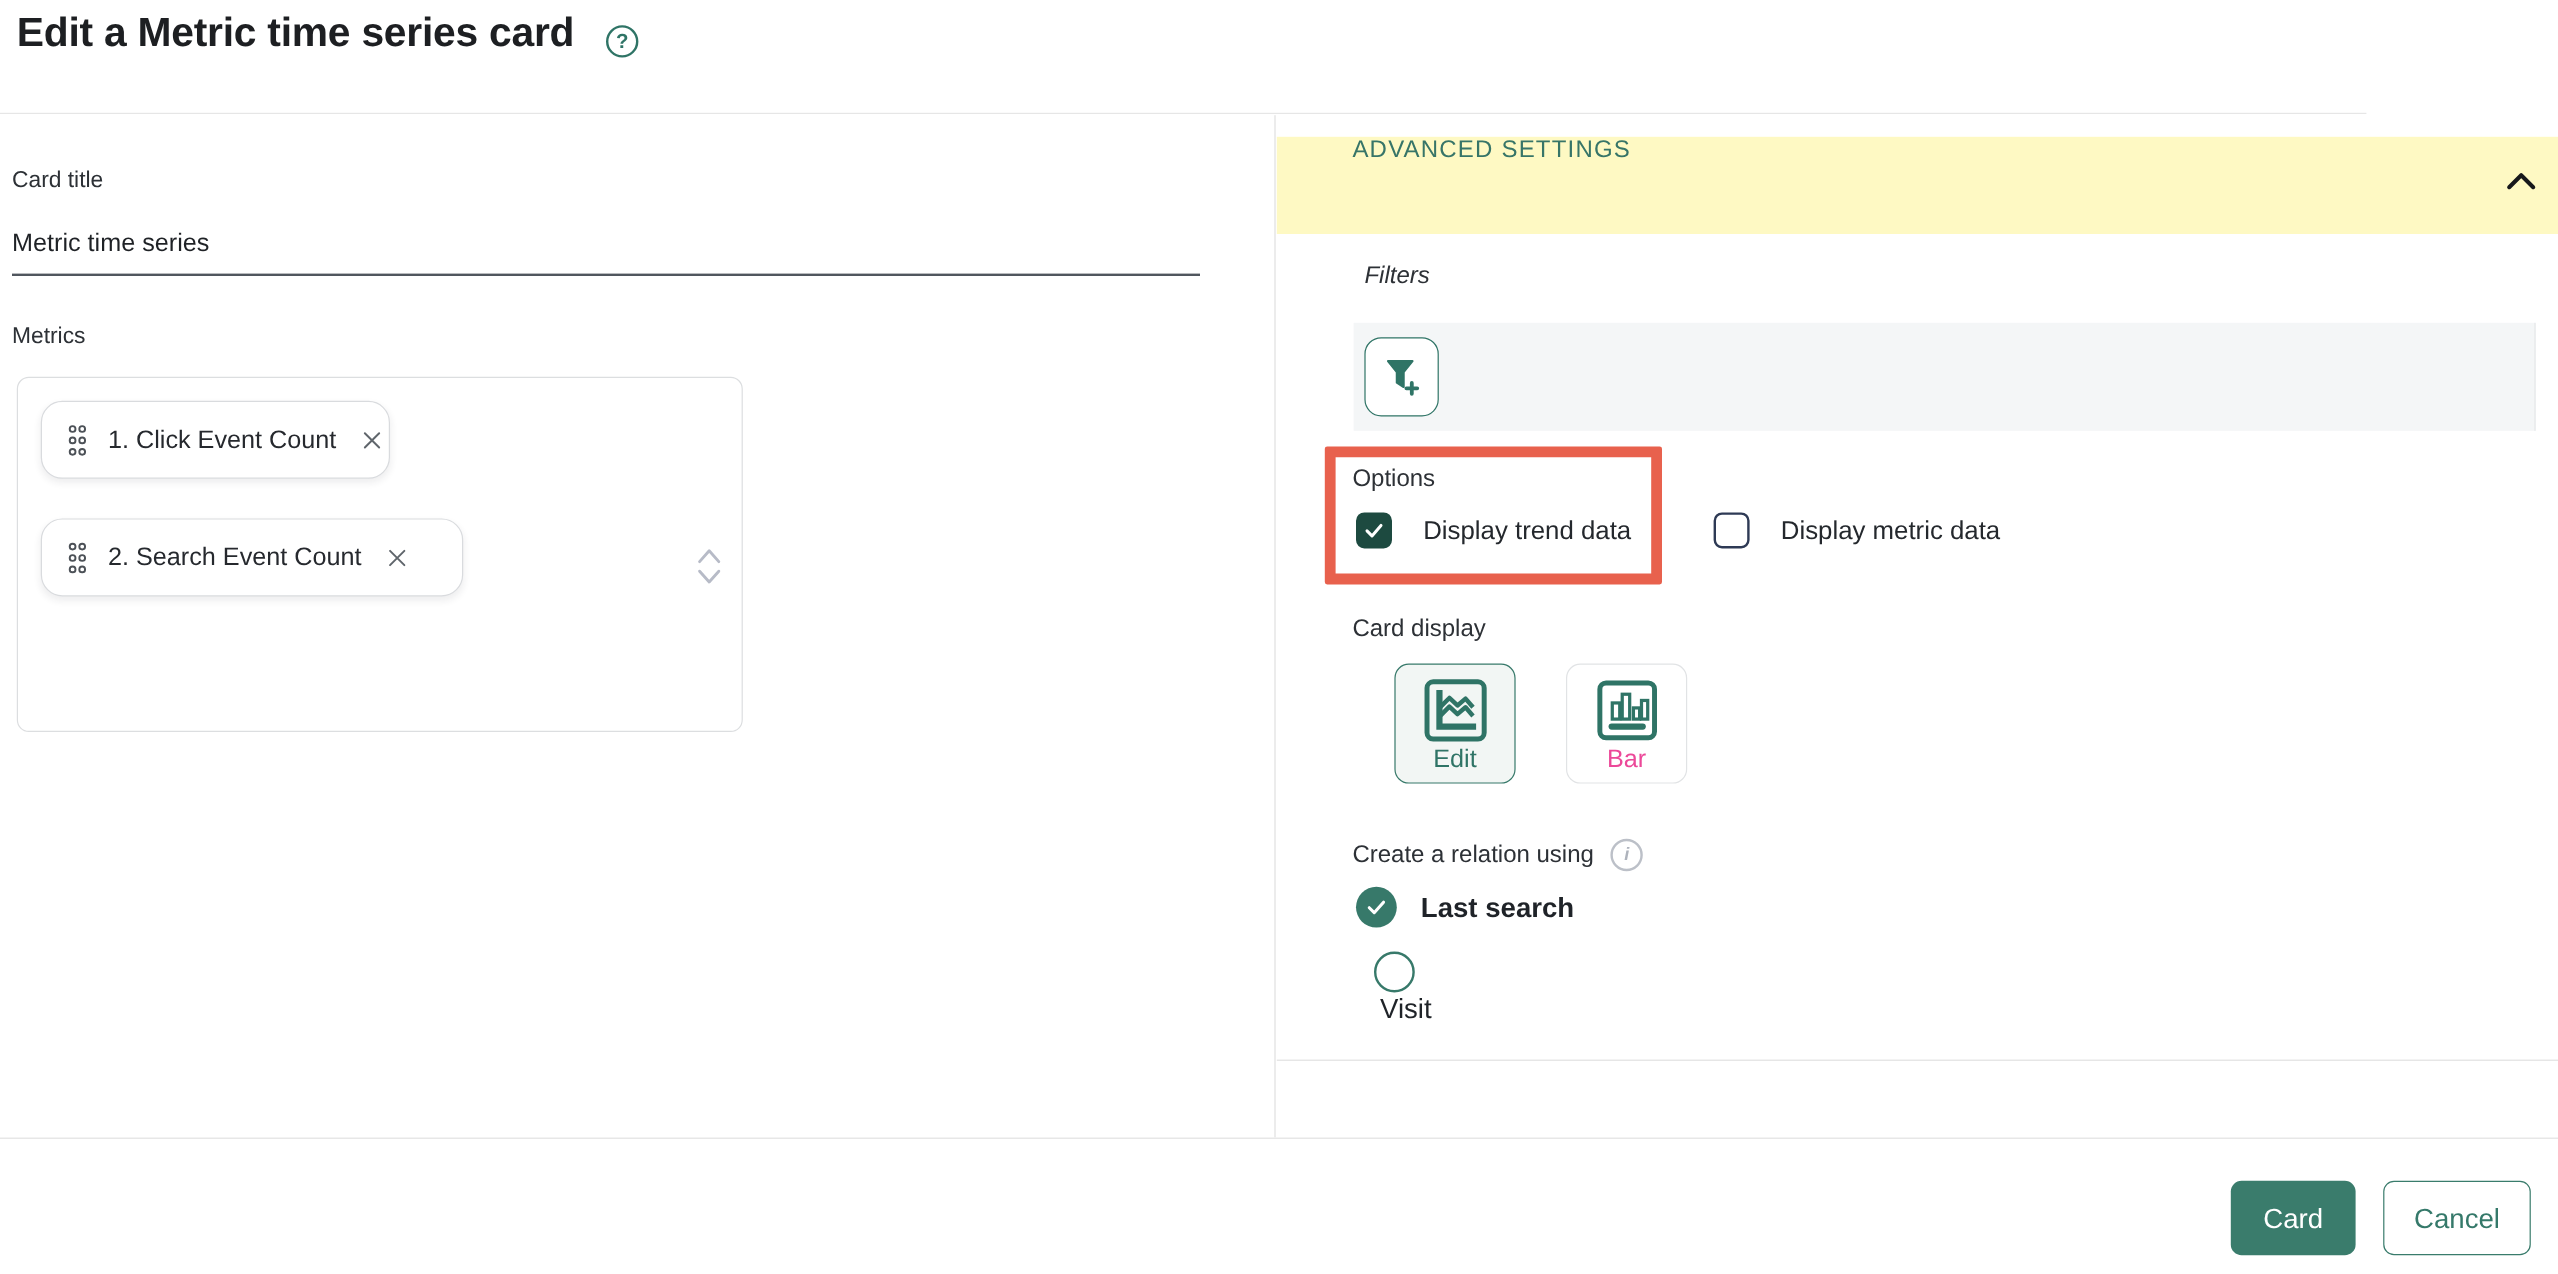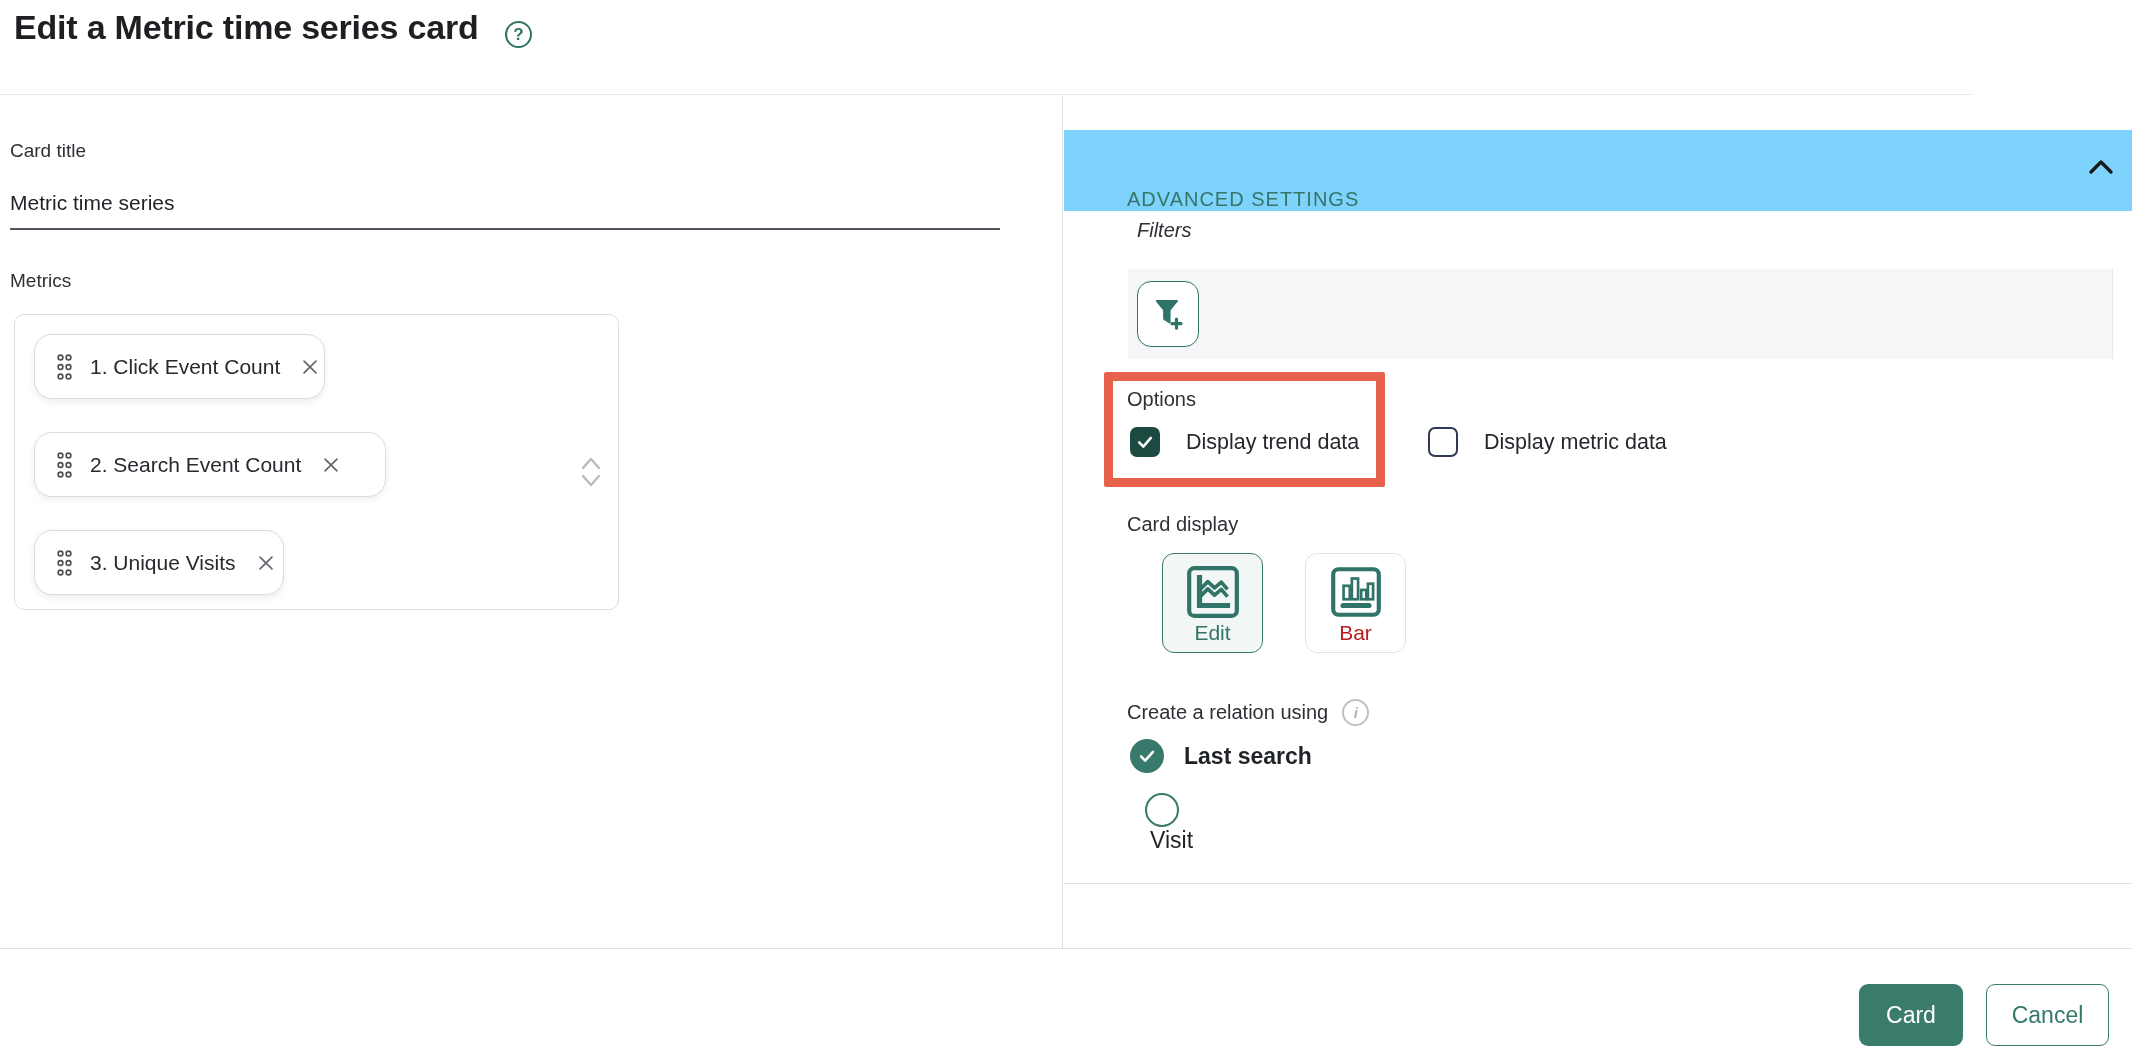--- a/index.html
+++ b/index.html
@@ -33,21 +33,21 @@
     box-shadow:0 3px 6px rgba(40,44,50,0.08); }
   .chip-label { font-size:21px; color:#26292e; white-space:nowrap; }
   .chip1 { left:19px; top:19px;  width:291px; }
   .chip2 { left:19px; top:117px; width:352px; }
   .chip3 { left:19px; top:215px; width:250px; }
   .chip .x { margin-left:2px; display:flex; }
   .stepper { position:absolute; left:563px; top:138px; width:26px; height:38px; }
 
   
   .adv-bar { position:absolute; left:0; top:18px; width:1068px; height:81px;
-    background:#7dd3fc; display:flex; align-items:flex-end;margin-top:16px; }
+    background:#fef9c3; display:flex; align-items:flex-start; }
   .adv-title { margin-left:63px; font-size:20px; font-weight:500; letter-spacing:1px;
     color:#377568; text-transform:uppercase; }
   .adv-collapse { position:absolute; right:18px; top:28px; width:26px; height:18px; cursor:pointer; }
 
   .filters-label { position:absolute; left:73px; top:123px; font-size:20px; color:#2d3136;font-style:italic; }
   .filters-strip { position:absolute; left:64px; top:173px; width:985px; height:90px;
     background:#f4f6f7; border-right:1px solid #e5e7e8; }
   .add-filter-btn { position:absolute; left:9px; top:12px; width:62px; height:66px;
     background:#fff; border:1.5px solid #2f7466; border-radius:14px;
     display:flex; align-items:center; justify-content:center; cursor:pointer; }
@@ -66,21 +66,21 @@
   .check-label { margin-left:26px; font-size:21.5px; color:#24282d; }
 
   .datadisplay-label { position:absolute; left:63px; top:417px; font-size:20px; color:#2d3136; }
   .display-btn { position:absolute; width:101px; height:100px; border-radius:12px;
     display:flex; flex-direction:column; align-items:center; justify-content:space-between;
     padding:9px 0 7px; cursor:pointer; }
   .display-btn.selected { left:98px; top:457px; background:#f2f6f4; border:1.5px solid #37796a; }
   .display-btn.plain { left:241px; top:457px; background:#fff; border:1px solid #e1e3e5; }
   .display-btn .cap { font-size:21px; }
   .cap-line { color:#2f7466; }
-  .cap-bar { color:#b91c1c;text-align:center; }
+  .cap-bar { color:#ec4899;text-align:center; }
 
   .relation-label-row { position:absolute; left:63px; top:603px; display:flex; align-items:center; gap:14px; }
   .relation-label { font-size:20px; color:#2d3136; }
   .info-badge { width:27px; height:27px; border:2px solid #bcc0c8; border-radius:50%;
     color:#aeb3bc; font-size:15px; font-weight:700; display:flex; align-items:center;
     justify-content:center; font-style:italic; }
   .radio-row { position:absolute; display:flex; align-items:center; }
   .radio-row1 { left:66px; top:643px; }
   .radio-row2 { left:66px; top:697px;flex-direction:column; }
   .radio { width:34px; height:34px; border-radius:50%; flex:0 0 auto; cursor:pointer;
@@ -153,40 +153,20 @@
           </svg>
         </span>
         <span class="chip-label">2. Search Event Count</span>
         <span class="x">
           <svg width="22" height="22" viewBox="0 0 24 24">
             <path d="M5.5 5.5l13 13M18.5 5.5l-13 13" stroke="#60666c" stroke-width="1.8" stroke-linecap="round"></path>
           </svg>
         </span>
       </div>
 
-      <div class="chip chip3">
-        <span style="display:flex;">
-          <svg width="17" height="28" viewBox="0 0 17 28">
-            <g fill="none" stroke="#4c5157" stroke-width="1.6">
-              <circle cx="4.5" cy="4.5" r="2.4"></circle>
-                <circle cx="12.5" cy="4.5" r="2.4"></circle>
-              <circle cx="4.5" cy="14" r="2.4"></circle>
-                <circle cx="12.5" cy="14" r="2.4"></circle>
-              <circle cx="4.5" cy="23.5" r="2.4"></circle>
-                <circle cx="12.5" cy="23.5" r="2.4"></circle>
-            </g>
-          </svg>
-        </span>
-        <span class="chip-label">3. Unique Visits</span>
-        <span class="x">
-          <svg width="22" height="22" viewBox="0 0 24 24">
-            <path d="M5.5 5.5l13 13M18.5 5.5l-13 13" stroke="#60666c" stroke-width="1.8" stroke-linecap="round"></path>
-          </svg>
-        </span>
-      </div>
 
       <span class="stepper">
         <svg width="26" height="38" viewBox="0 0 26 38">
           <path d="M5 15L13 6l8 9" fill="none" stroke="#b7bbc7" stroke-width="2.4" stroke-linecap="round" stroke-linejoin="round"></path>
           <path d="M5 23l8 9 8-9" fill="none" stroke="#b7bbc7" stroke-width="2.4" stroke-linecap="round" stroke-linejoin="round"></path>
         </svg>
       </span>
     </div>
   </div>
 

